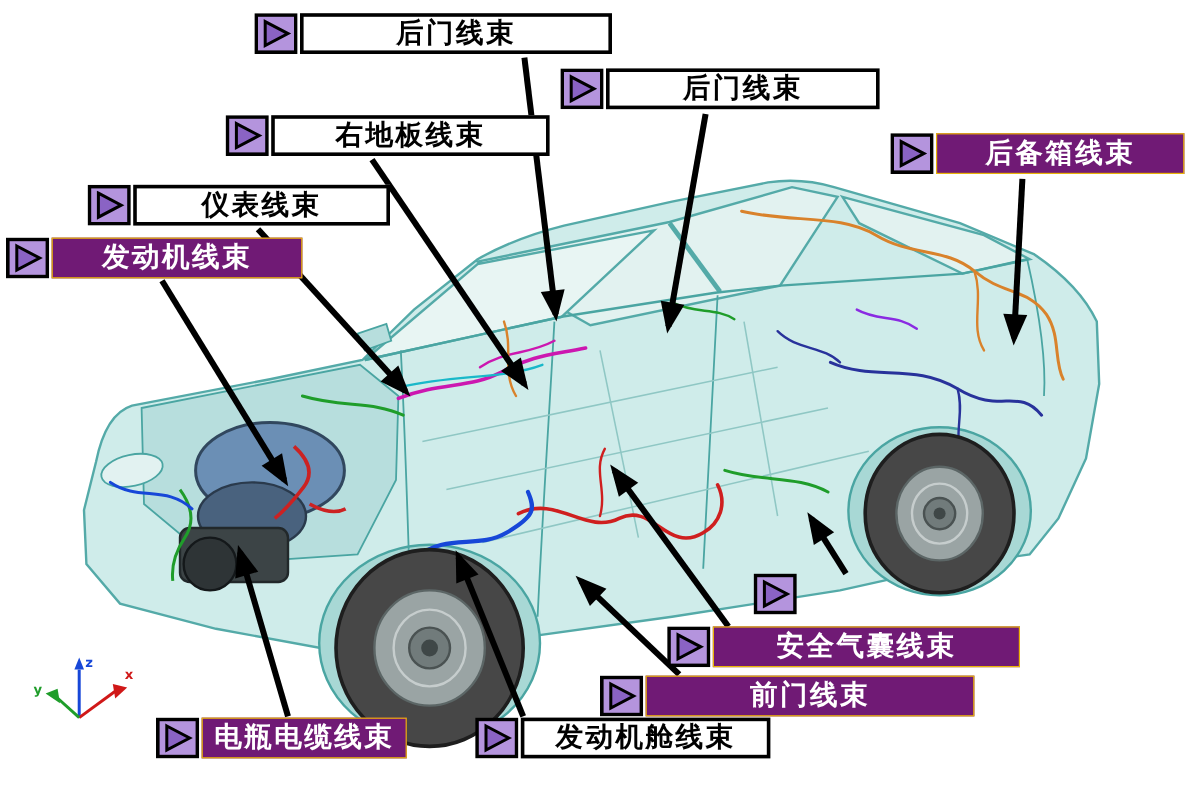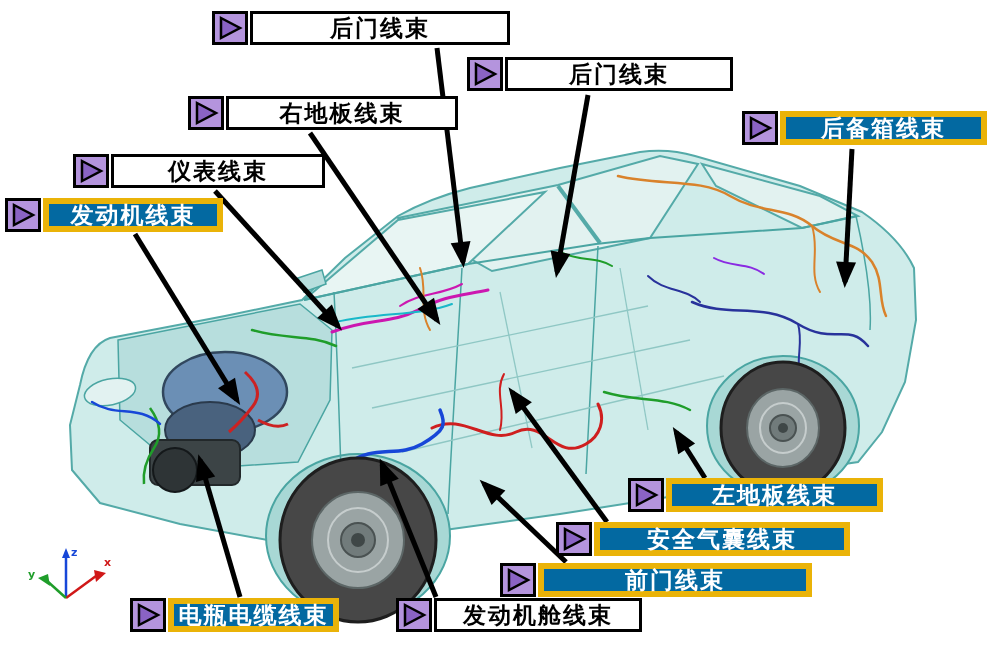--- a/index.html
+++ b/index.html
@@ -9,21 +9,21 @@
   }
   .scene{position:absolute;left:0;top:0;width:1000px;height:663px;}
   .label{position:absolute;display:flex;align-items:stretch;gap:2px;height:34px;z-index:5;}
   .label .tri-icon{width:36px;height:34px;flex:none;display:block;}
   .label .box{
     box-sizing:border-box;display:flex;align-items:center;justify-content:center;
     font-weight:bold;font-size:23px;letter-spacing:2px;line-height:1;white-space:nowrap;
     padding:0 6px;
   }
   .label.white .box{background:#ffffff;border:3px solid #000;color:#000;}
-  .label.blue  .box{background:#0369a1;border:6px solid #eab308;color:#ffffff;}
+  .label.blue  .box{background:#701a75;border:1px solid #eab308;color:#ffffff;}
 </style>
 </head>
 <body>
 
 <div class="stage">
 
   <svg class="scene" viewBox="0 0 1000 663">
     <defs>
       <marker id="ah" markerUnits="userSpaceOnUse" markerWidth="30" markerHeight="24" refX="22" refY="12" orient="auto">
         <path d="M2,2 L28,12 L2,22 Z" fill="#000"></path>
@@ -166,37 +166,36 @@
           <polygon points="9,7 28,17 9,27" fill="#8a63c4" stroke="#000" stroke-width="2.5"></polygon>
         </svg></span>
     <span class="box" style="width:214px">仪表线束</span>
   </div>
 
   <div class="label blue" style="left:5px;top:198px">
     <span class="tri-icon"><svg viewBox="0 0 36 34" width="36" height="34">
           <rect x="1.5" y="1.5" width="33" height="31" fill="#b494dd" stroke="#000" stroke-width="3"></rect>
           <polygon points="9,7 28,17 9,27" fill="#8a63c4" stroke="#000" stroke-width="2.5"></polygon>
         </svg></span>
-    <span class="box" style="width:180px">发动机线束</span>
+    <span class="box" style="width:209px">发动机线束</span>
   </div>
 
   <div class="label blue" style="left:742px;top:111px">
     <span class="tri-icon"><svg viewBox="0 0 36 34" width="36" height="34">
           <rect x="1.5" y="1.5" width="33" height="31" fill="#b494dd" stroke="#000" stroke-width="3"></rect>
           <polygon points="9,7 28,17 9,27" fill="#8a63c4" stroke="#000" stroke-width="2.5"></polygon>
         </svg></span>
     <span class="box" style="width:207px">后备箱线束</span>
   </div>
 
   <div class="label blue" style="left:628px;top:478px">
     <span class="tri-icon"><svg viewBox="0 0 36 34" width="36" height="34">
           <rect x="1.5" y="1.5" width="33" height="31" fill="#b494dd" stroke="#000" stroke-width="3"></rect>
           <polygon points="9,7 28,17 9,27" fill="#8a63c4" stroke="#000" stroke-width="2.5"></polygon>
         </svg></span>
-    <span class="box" style="width:217px">左地板线束</span>
   </div>
 
   <div class="label blue" style="left:556px;top:522px">
     <span class="tri-icon"><svg viewBox="0 0 36 34" width="36" height="34">
           <rect x="1.5" y="1.5" width="33" height="31" fill="#b494dd" stroke="#000" stroke-width="3"></rect>
           <polygon points="9,7 28,17 9,27" fill="#8a63c4" stroke="#000" stroke-width="2.5"></polygon>
         </svg></span>
     <span class="box" style="width:256px">安全气囊线束</span>
   </div>
 

